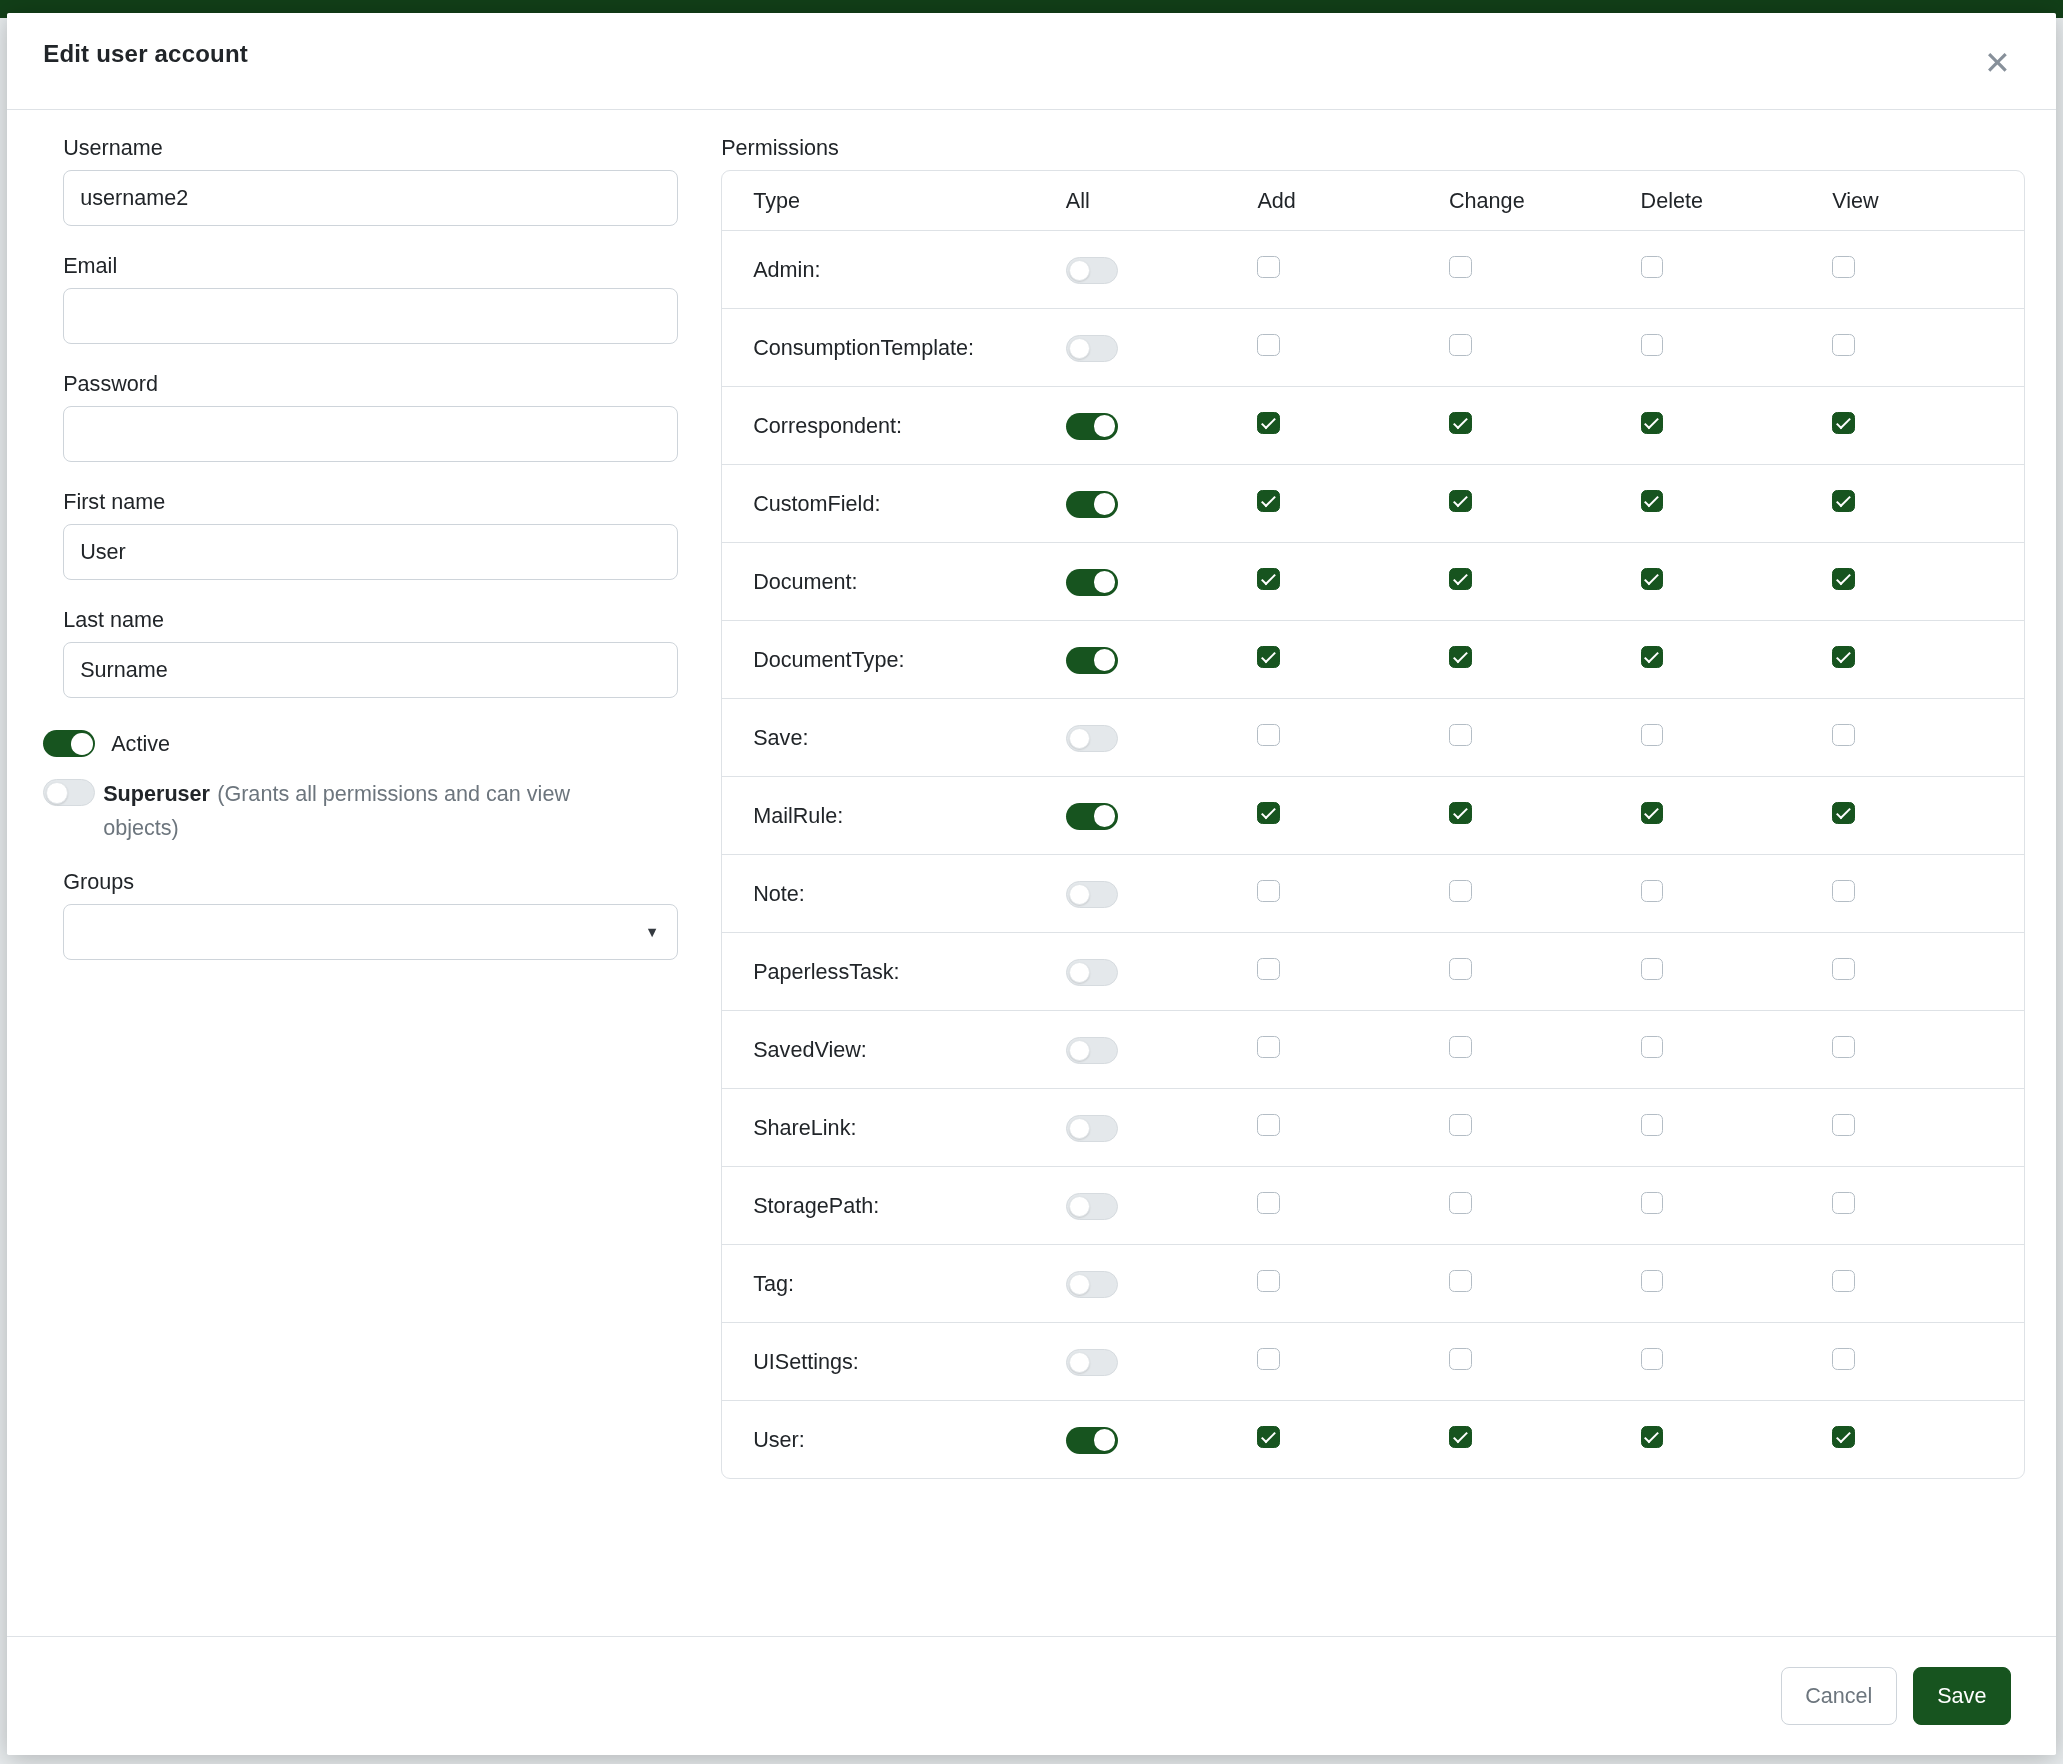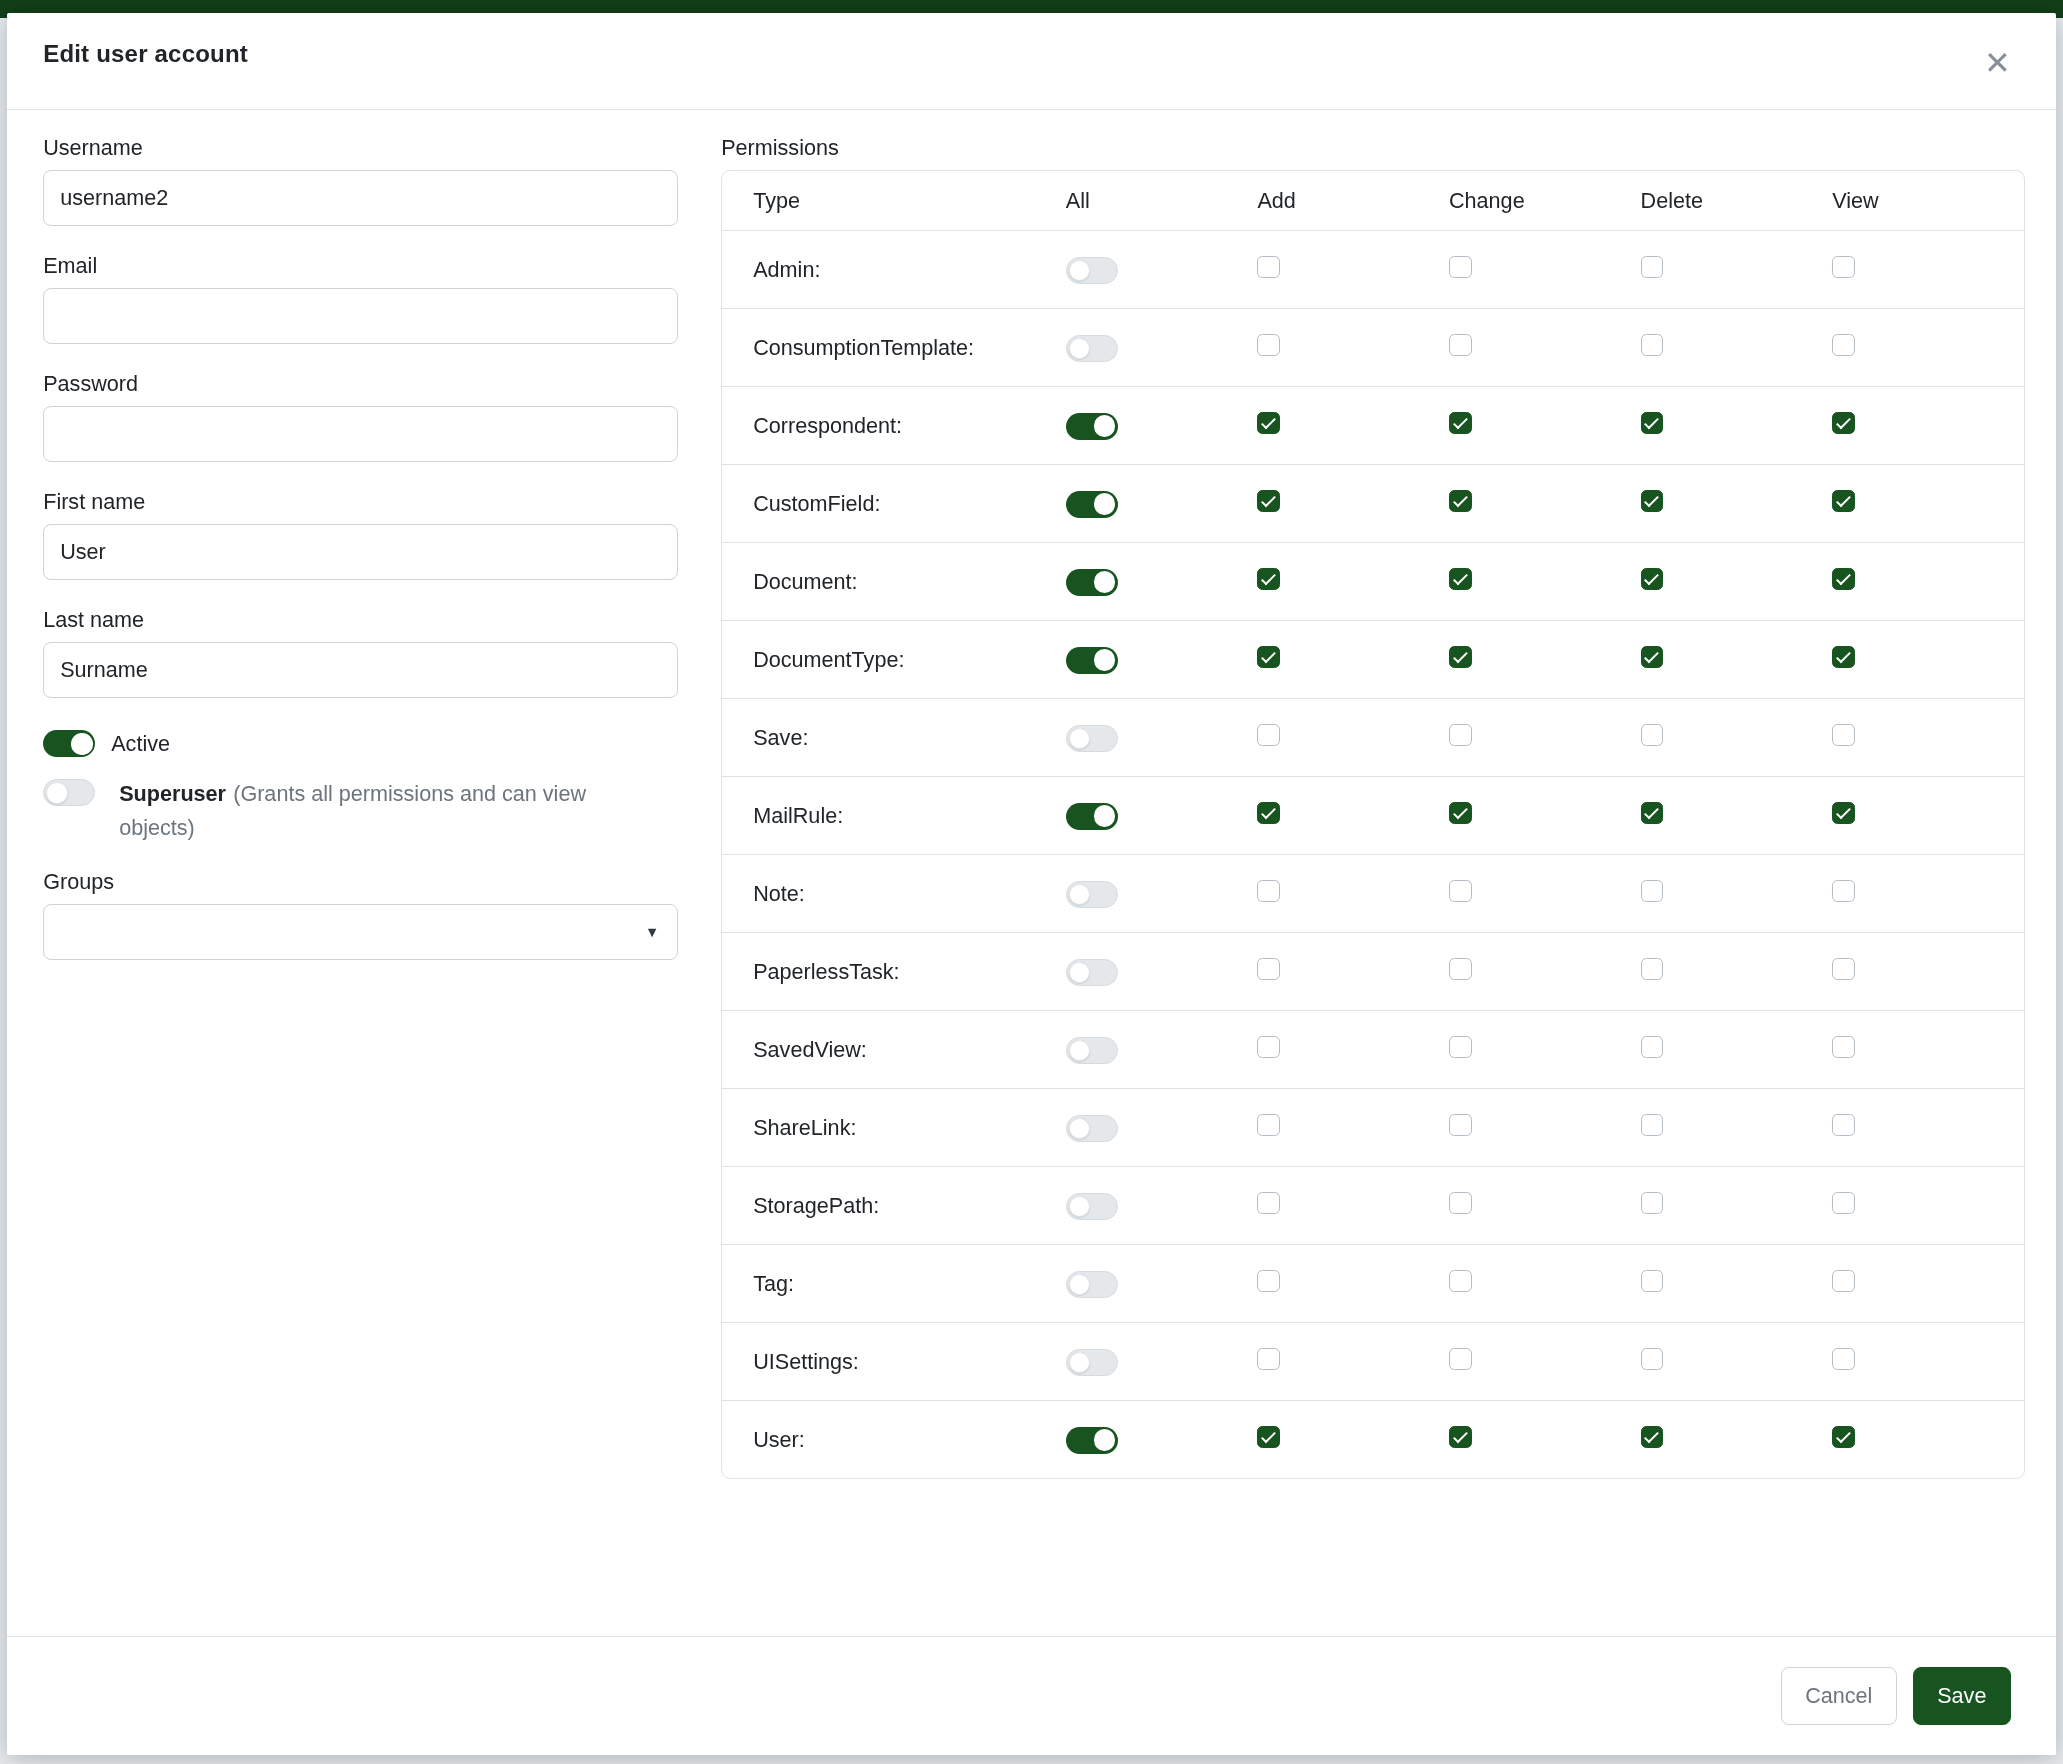--- a/index.html
+++ b/index.html
@@ -31,21 +31,21 @@
     font-size:32px; line-height:1; color:#87909a; cursor:pointer;
     padding:7.2px 9px; background:none; border:none; font-family:inherit;
   }
 
   
   .modal-body { flex:1; display:flex; padding:25px 31px 0 36px; overflow:hidden; }
   .left-col { width:635px; flex:0 0 auto; }
   .right-col { flex:1; margin-left:43px; }
 
   
-  .form-group { margin-bottom:27px; }
+  .form-group { margin-bottom:27px;margin-left:20px; }
   .form-label { display:block; font-size:21.6px; margin-bottom:9px; color:#212529; }
   .text-input {
     width:100%; height:56px; border:0.9px solid #ced4da; border-radius:8px;
     padding:0 16px; font-size:21.6px; font-family:inherit; color:#212529;
     background:#fff; outline:none;
   }
   .select-box {
     position:relative; width:100%; height:56px; border:0.9px solid #ced4da;
     border-radius:8px; background:#fff; cursor:pointer;
   }
@@ -60,21 +60,21 @@
     position:relative; cursor:pointer; flex:0 0 auto; vertical-align:middle;
   }
   .toggle .knob { position:absolute; width:21.6px; height:21.6px; border-radius:50%; background:#fff; }
   .toggle.on { background:var(--accent); }
   .toggle.on .knob { top:2.7px; left:28px; }
   .toggle.off { background:#e4e8eb; border:0.9px solid #d6dbdf; }
   .toggle.off .knob { top:1.8px; left:1.8px; border:0.9px solid #e1e5e8; box-shadow:0 0.9px 1.8px rgba(0,0,0,.12); }
 
   .switch-row { display:flex; align-items:center; gap:16px; margin-top:32px; }
   .switch-label { font-size:21.6px; }
-  .superuser-row { display:flex; align-items:flex-start; gap:24px; margin-top:20px; }
+  .superuser-row { display:flex; align-items:flex-start; gap:8px; margin-top:20px; }
   .superuser-row .toggle { margin-top:1.8px; }
   .superuser-text { font-size:21.6px; line-height:1.55; max-width:522px; }
   .superuser-name { font-weight:700; margin-right:7.2px; }
   .hint { color:#6c757d; }
   .groups-group { margin-top:25px; }
 
   
   .checkbox {
     display:inline-block; width:22.5px; height:22.5px; border:1.4px solid #b4bdc5;
     border-radius:5.4px; background:#fff; position:relative; cursor:pointer;

